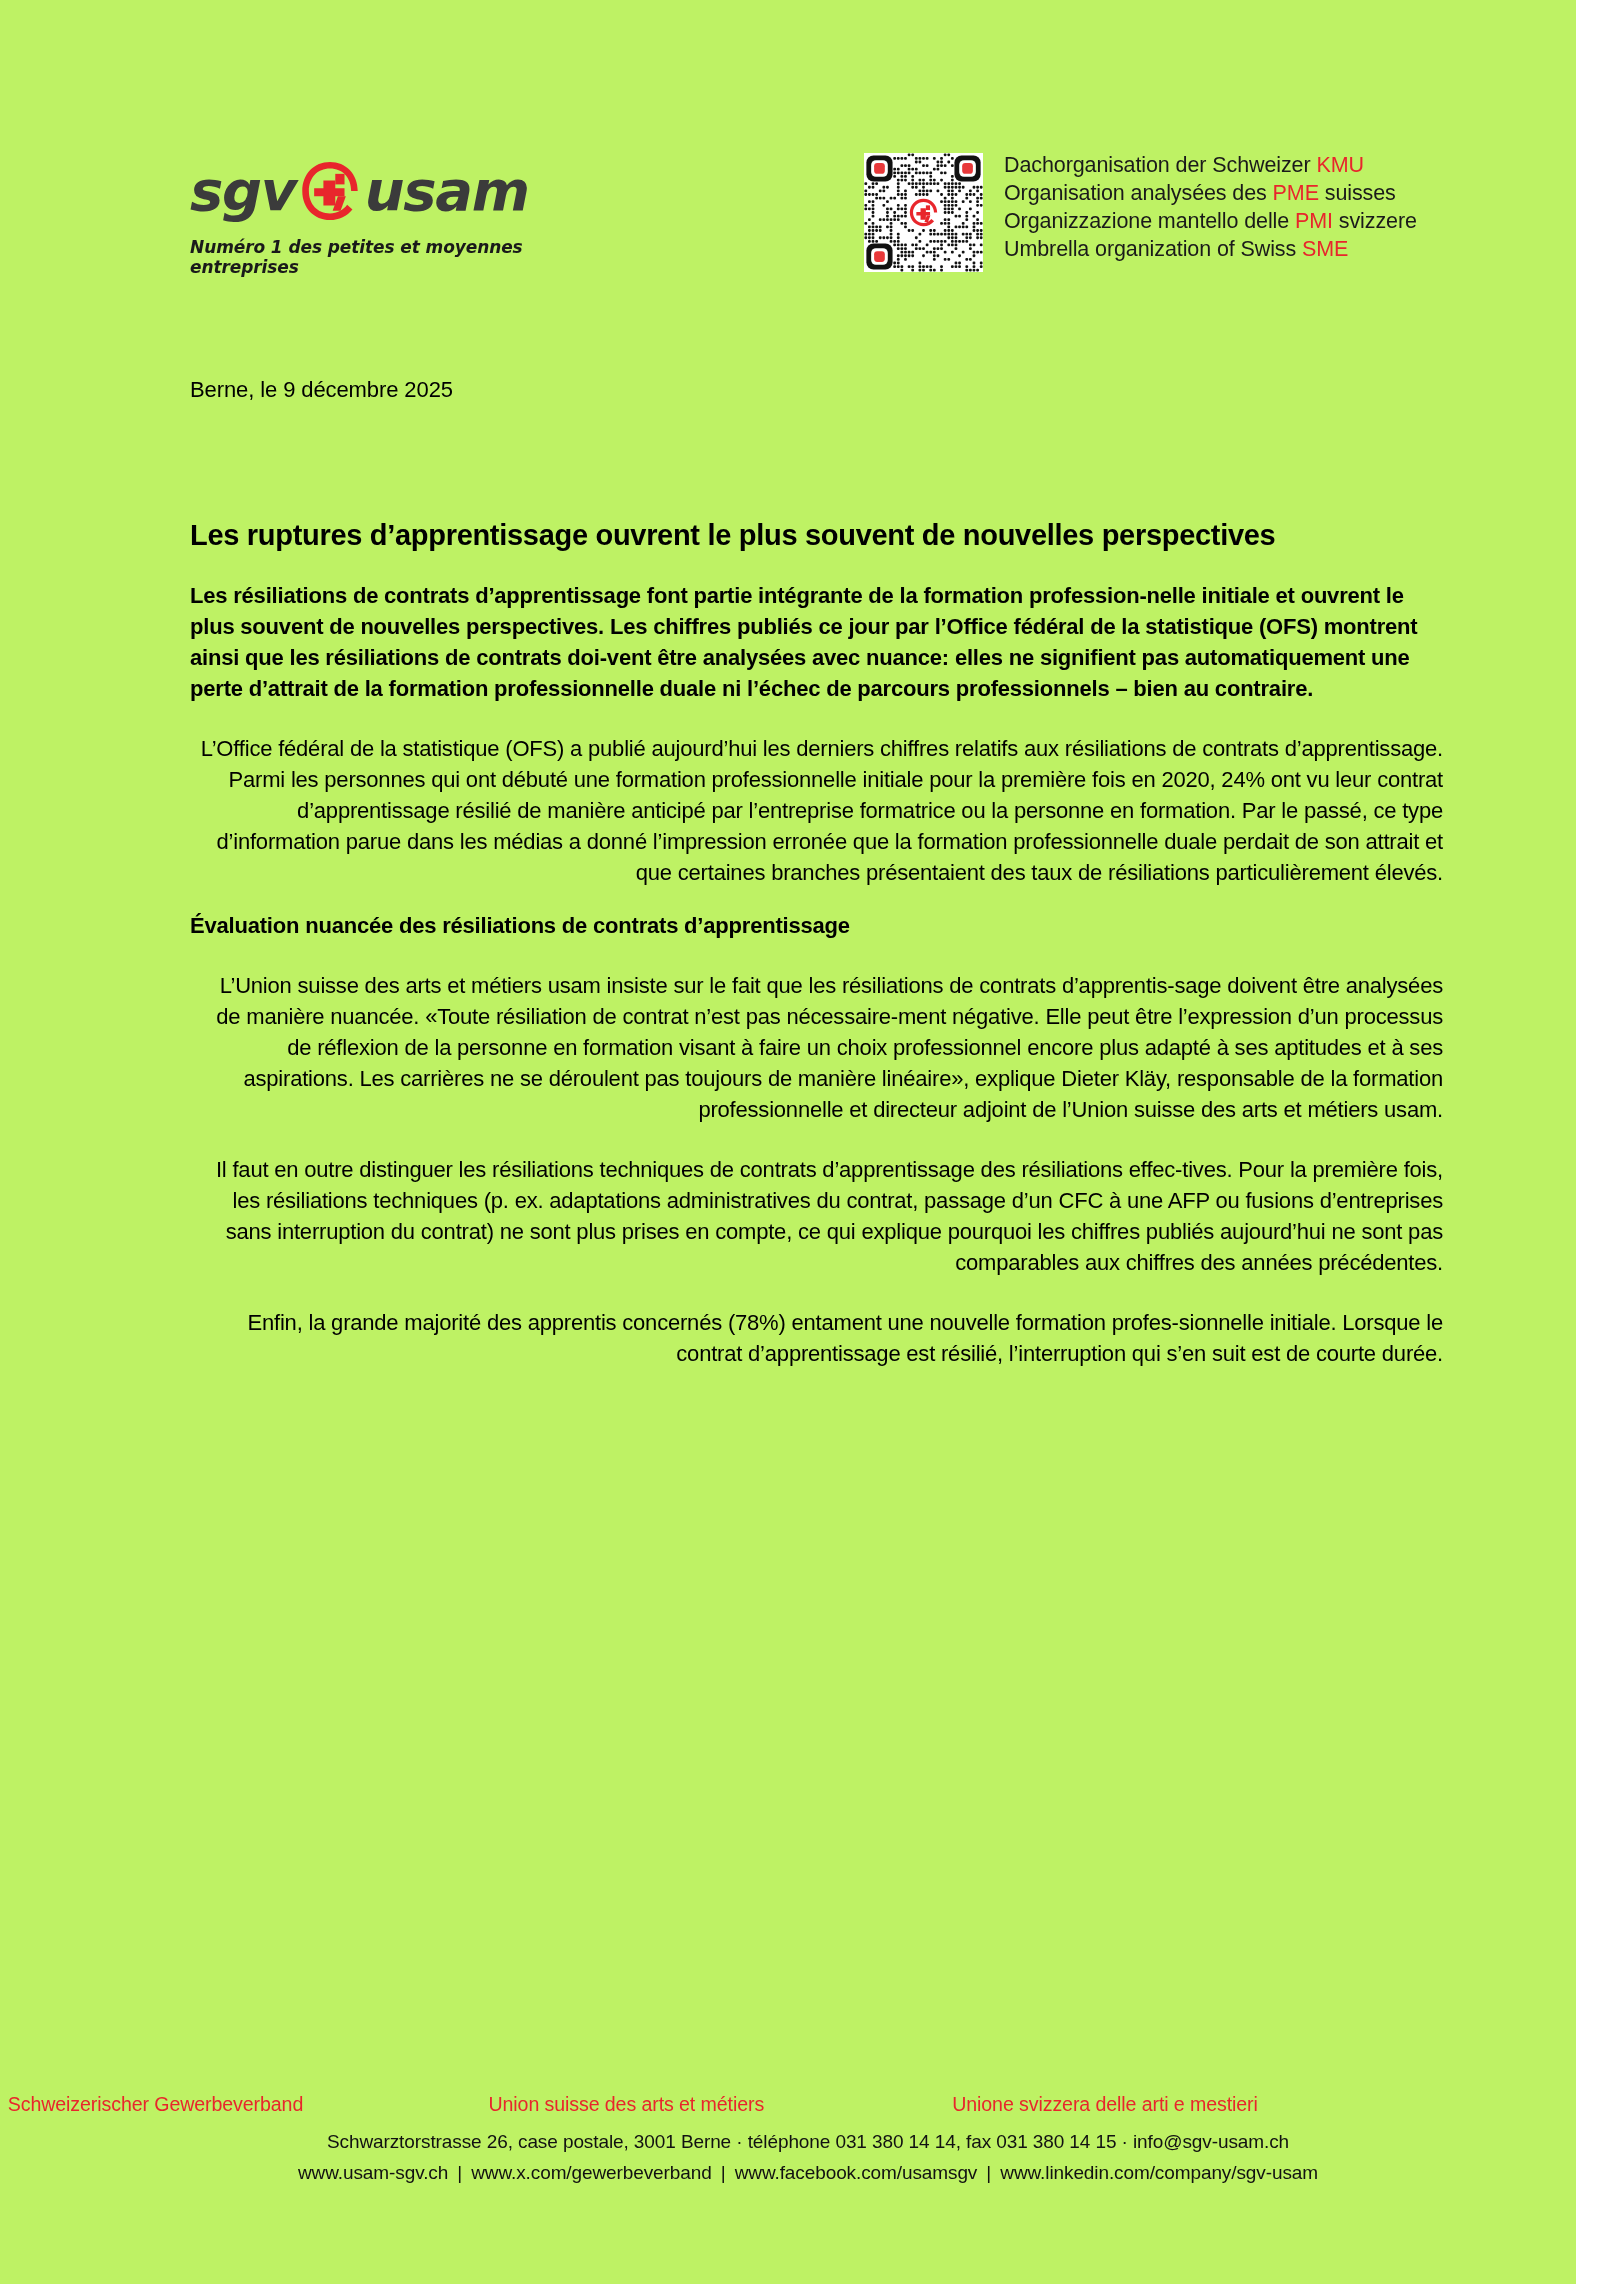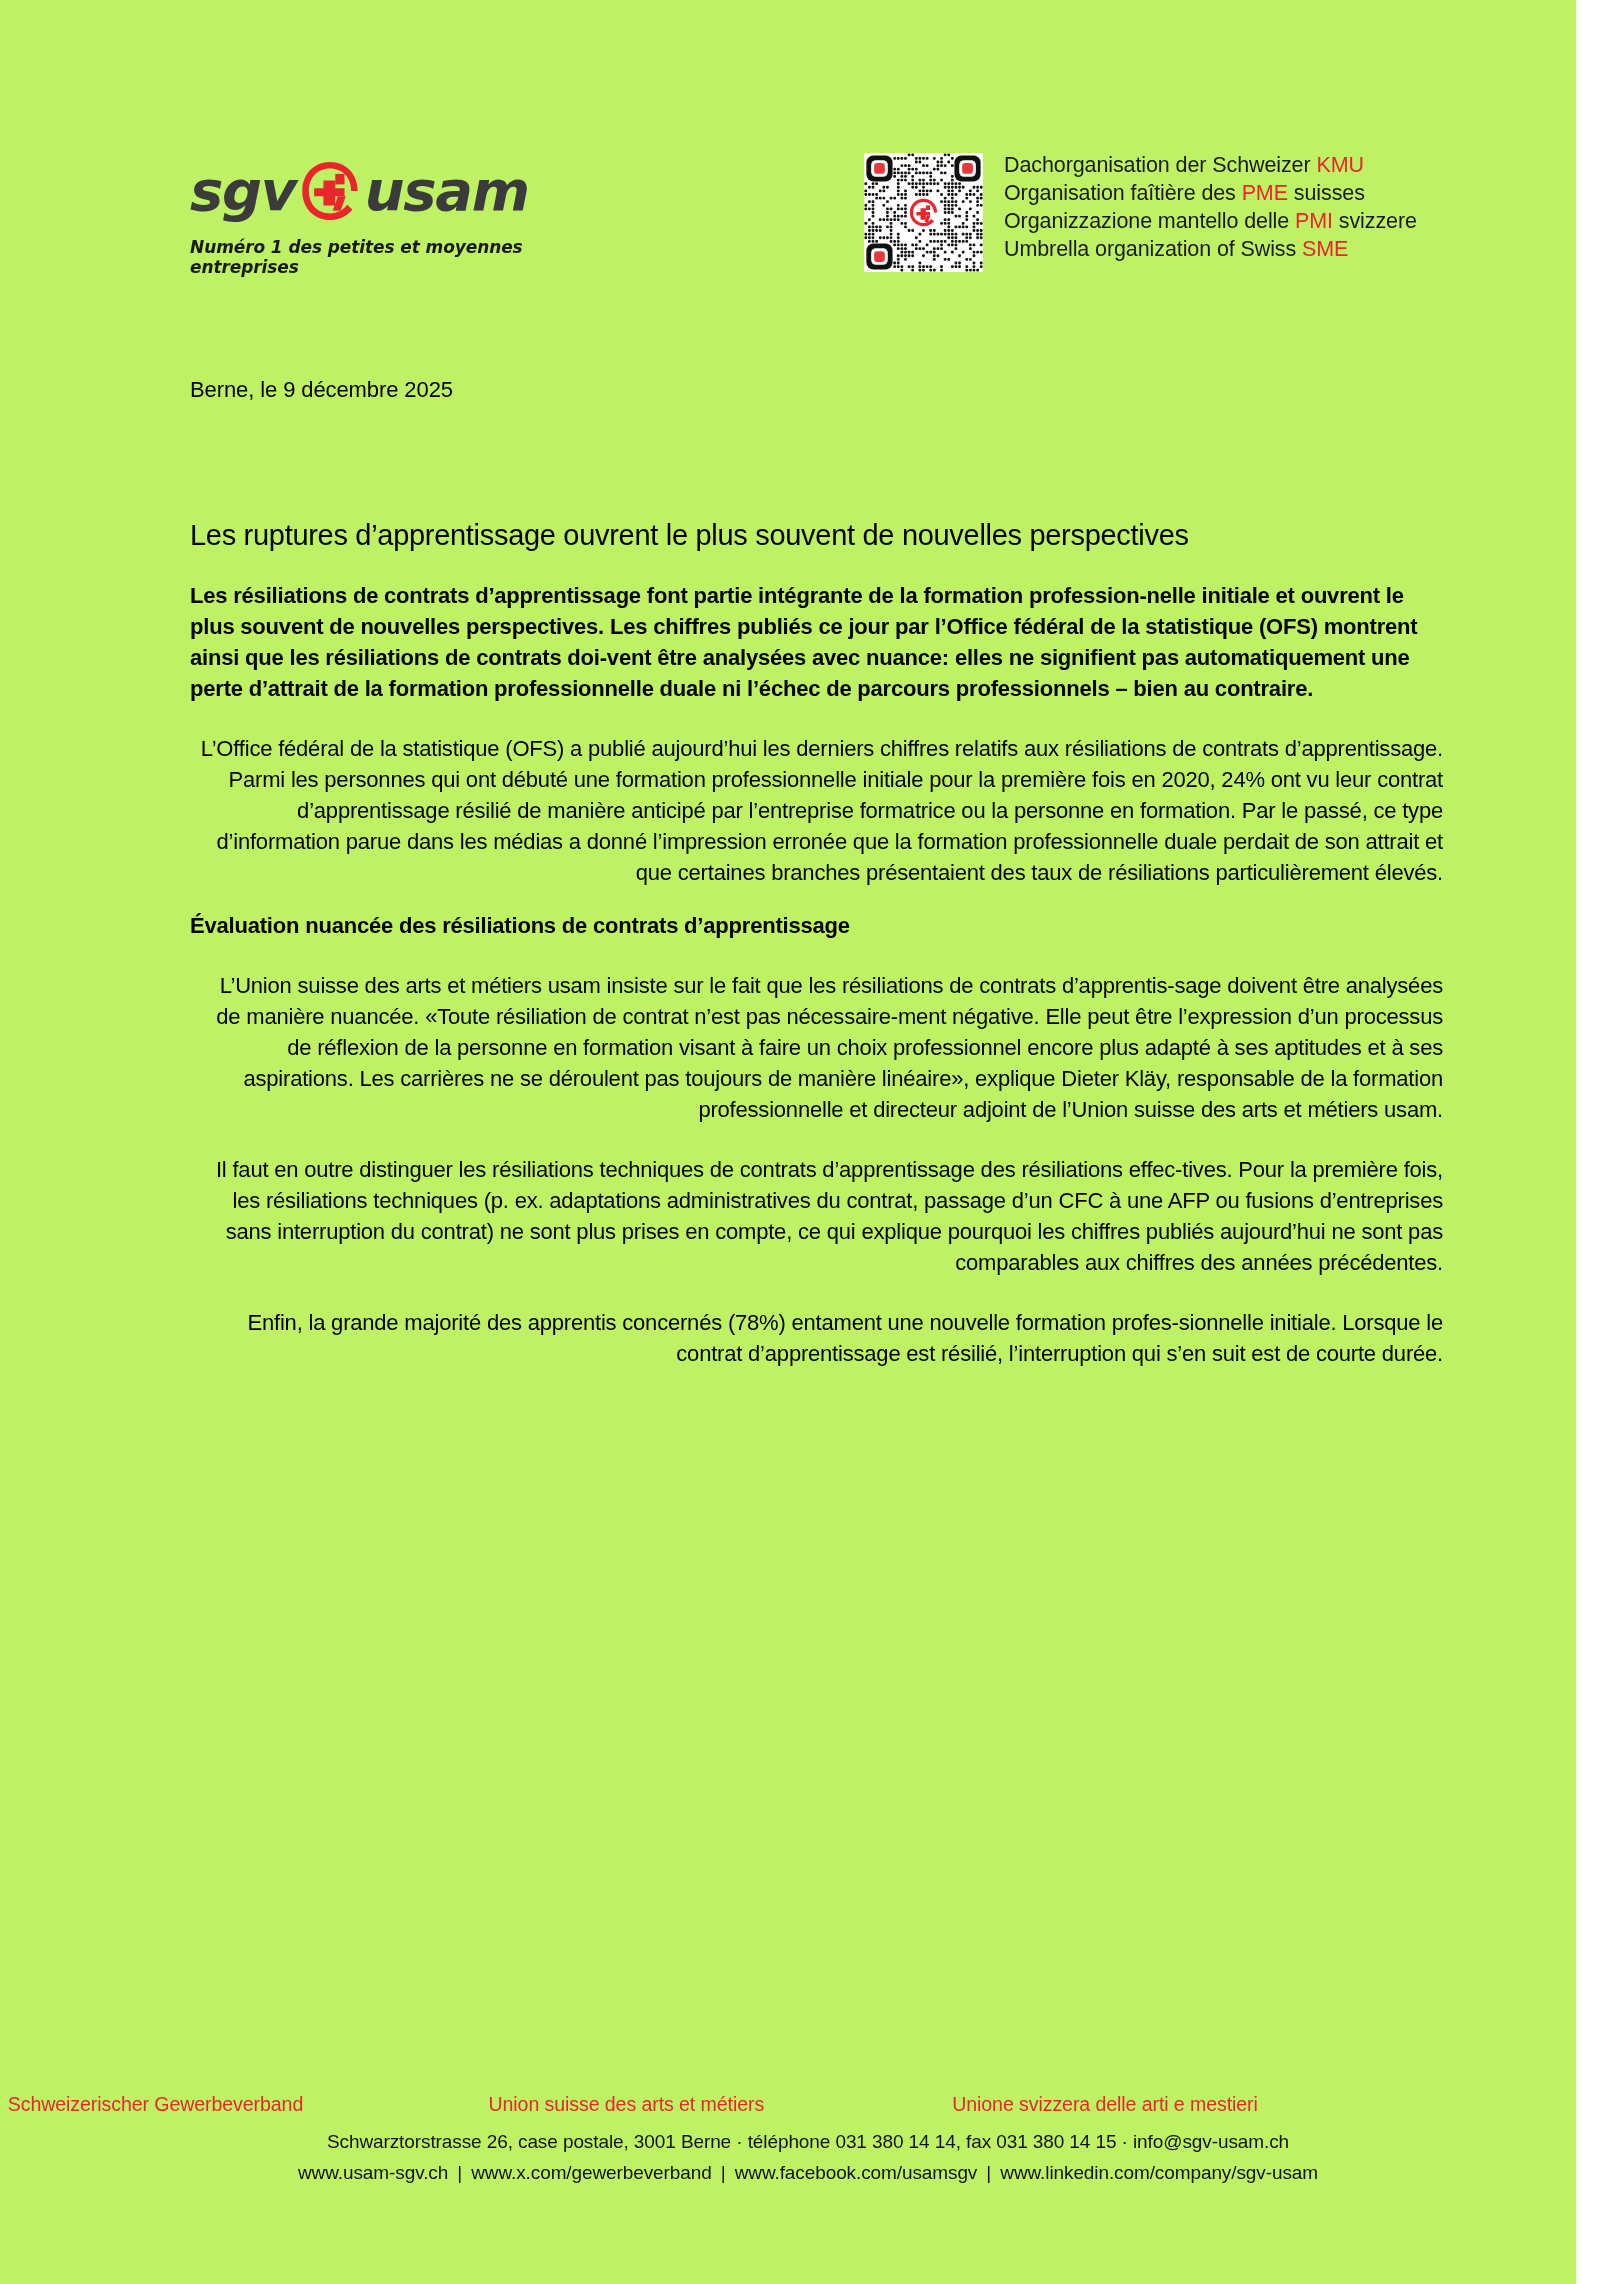--- a/index.html
+++ b/index.html
@@ -103,21 +103,21 @@
     letter-spacing: -0.1px;
   }
   .meta-date {
     font-size: 22px;
     line-height: 30px;
     letter-spacing: -0.1px;
   }
 
   .doc-title {
     margin-top: 112px;
-    font-weight: 400;
+    font-weight: 700;
     font-size: 29px;
     line-height: 37px;
     letter-spacing: -0.3px;
     max-width: 1167px;
   }
 
   .lead {
     margin-top: 26px;
     font-weight: 700;
     font-size: 22px;
@@ -622,21 +622,21 @@
           <path d="M50 38.5 C43.6 38.5 38.5 43.6 38.5 50 C38.5 56.4 43.6 61.5 50 61.5 C53.6 61.5 56.8 59.9 58.9 57.3 L56.6 55.5 C55 57.5 52.7 58.8 50 58.8 C45.1 58.8 41.2 54.9 41.2 50 C41.2 45.1 45.1 41.2 50 41.2 C54.9 41.2 58.8 45.1 58.8 50 L61.5 50 C61.5 43.6 56.4 38.5 50 38.5 Z" fill="#e8262c"></path>
           <path d="M52 44 L52 48 L55.5 48 L55.5 44 Z" fill="#e8262c"></path>
           <path d="M47.5 46.5 L52 46.5 L52 49.5 L55.5 49.5 L55.5 52.5 L52 52.5 L52 56 L47.5 56 L47.5 52.5 L44 52.5 L44 49.5 L47.5 49.5 Z" fill="#e8262c"></path>
           <path d="M52.8 52.5 L55.8 52.5 L53.8 58 L50.8 58 Z" fill="#e8262c"></path>
         </g>
       </svg>
     </div>
 
     <div class="org-lines">
       <div><span>Dachorganisation der Schweizer </span><span class="hl">KMU</span><span></span></div>
-      <div><span>Organisation faîtière des </span><span class="hl">PME</span><span> suisses</span></div>
+      <div><span>Organisation analysées des </span><span class="hl">PME</span><span> suisses</span></div>
       <div><span>Organizzazione mantello delle </span><span class="hl">PMI</span><span> svizzere</span></div>
       <div><span>Umbrella organization of Swiss </span><span class="hl">SME</span><span></span></div>
     </div>
   </div>
 
   <div class="content">
 
     <div class="meta-date">Berne, le 9 décembre 2025</div>
 
     <h1 class="doc-title">Les ruptures d’apprentissage ouvrent le plus souvent de nouvelles perspectives</h1>

